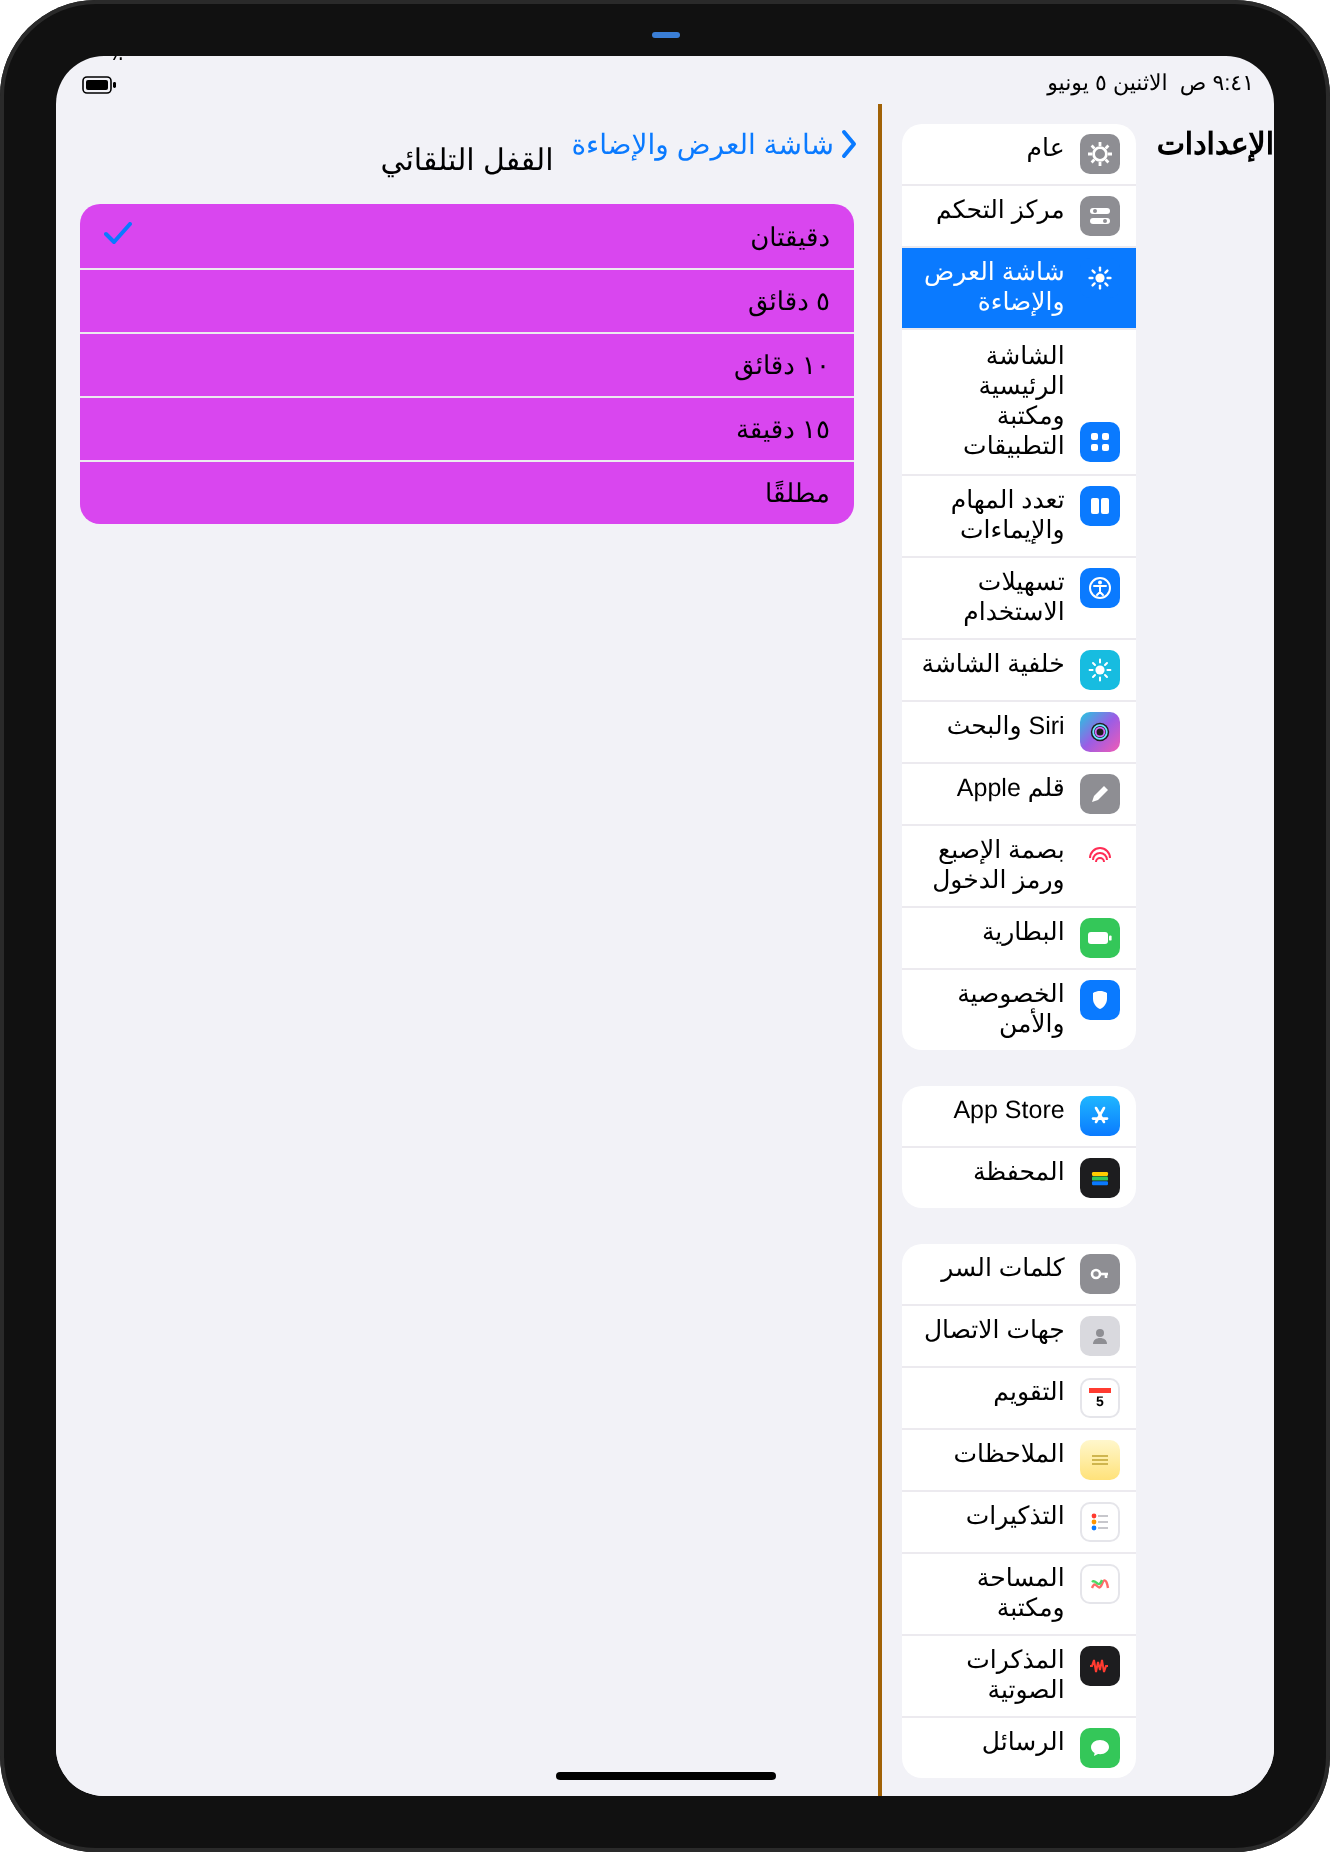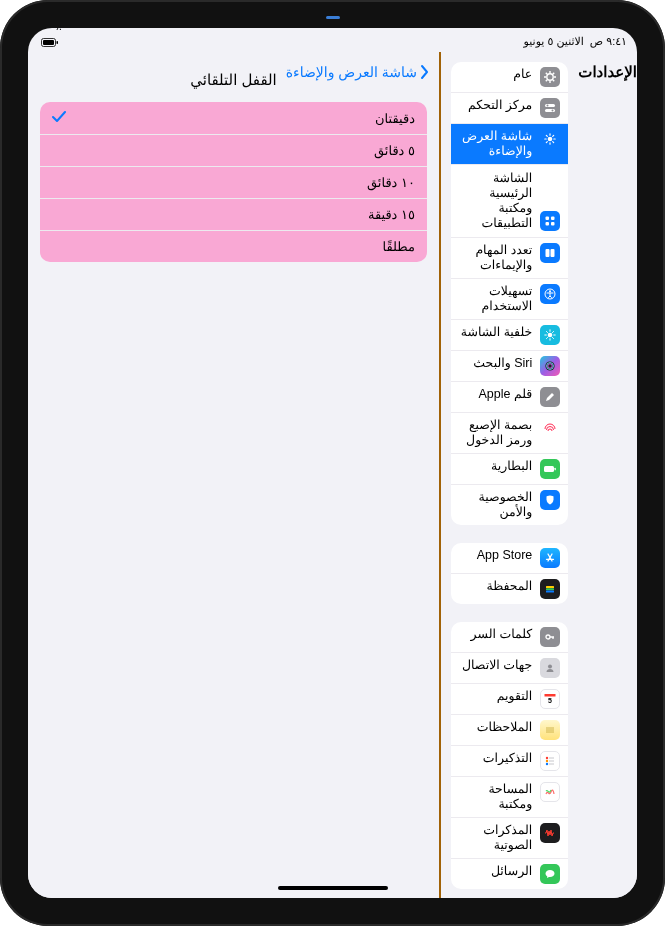--- a/index.html
+++ b/index.html
@@ -144,21 +144,21 @@
     gap: 2px;
     color: #0a7aff;
     font-size: 14px;
   }
   .back-chevron {
     width: 10px; height: 16px;
     display:inline-flex;
   }
   .options {
     margin: 10px 12px;
-    background: #f9a8d4;
+    background: #d946ef;
     border-radius: 10px;
     overflow: hidden;
   }
   .option-row {
     display: flex;
     align-items: center;
     justify-content: space-between;
     padding: 8px 12px;
     min-height: 30px;
     font-size: 13px;

